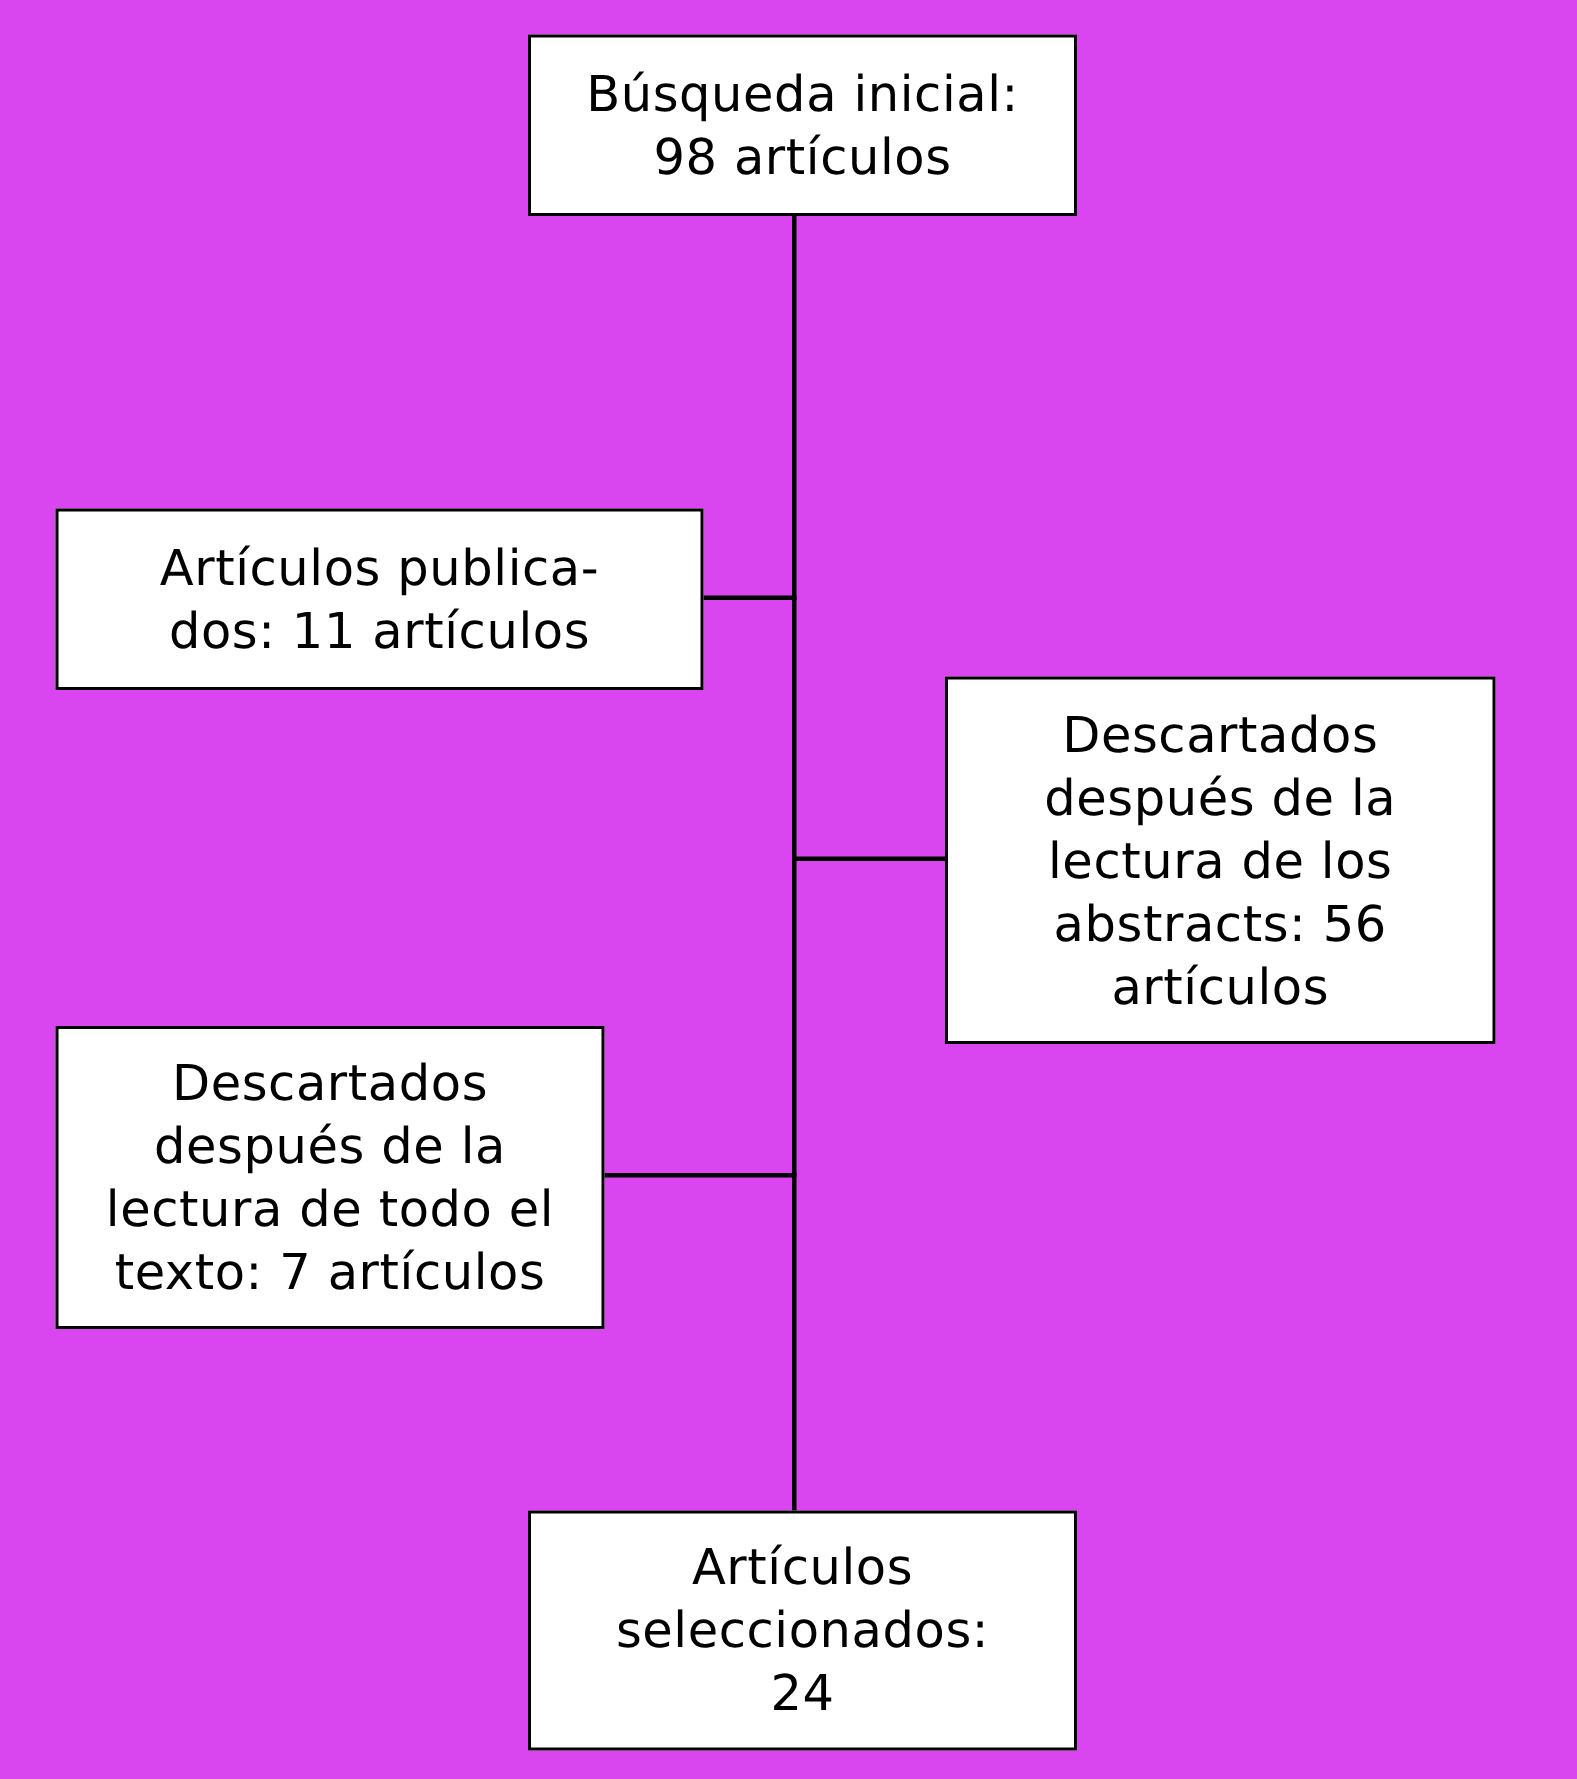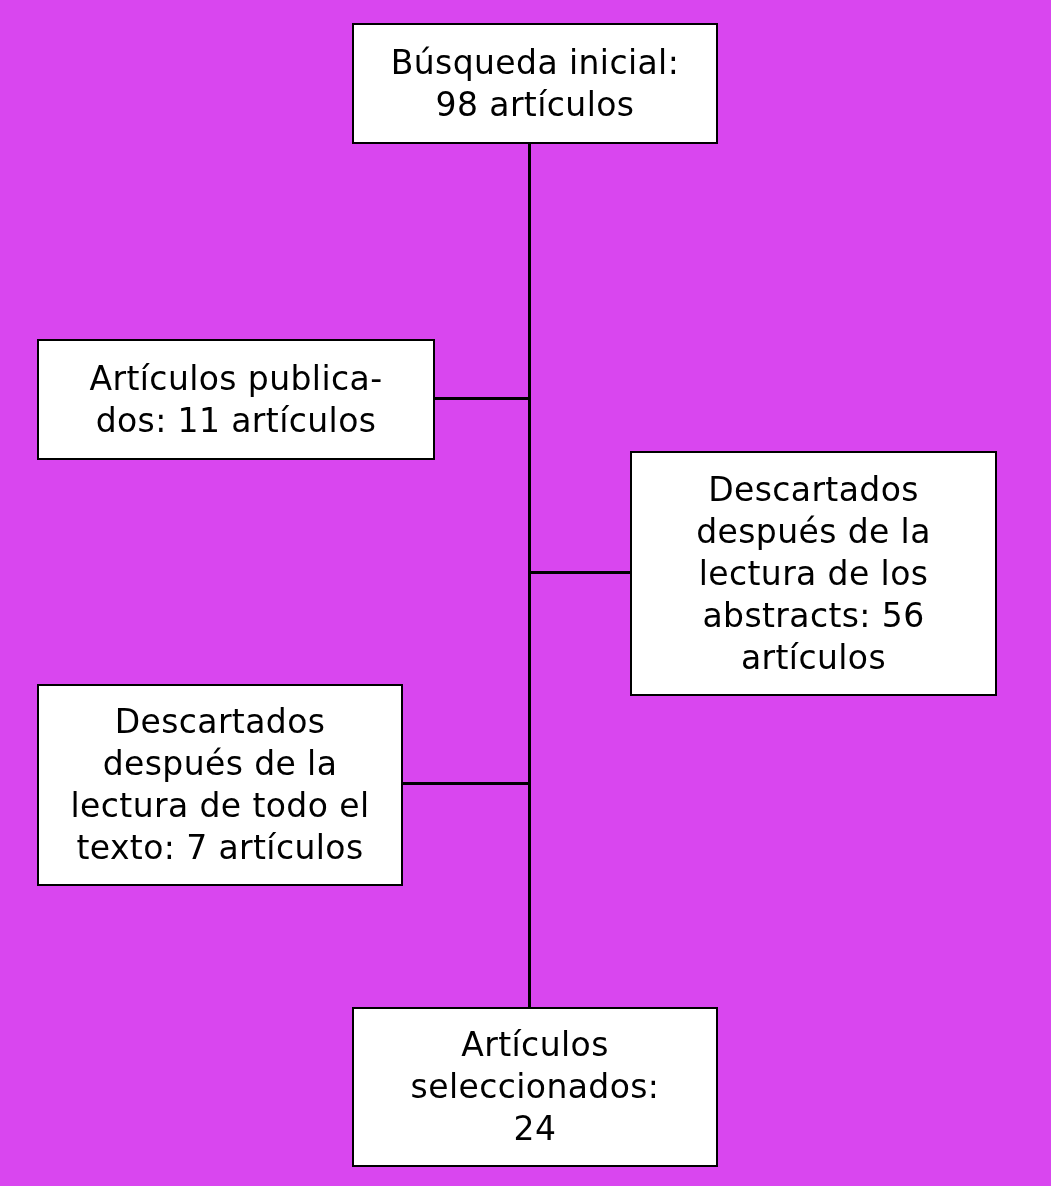--- a/index.html
+++ b/index.html
@@ -59,21 +59,21 @@
     font-size: 33px;
     line-height: 42px;
     color: #000000;
     letter-spacing: 0.4px;
     font-weight: 400;
     white-space: pre-line;
     padding: 0 10px;
   }
 
   #node-initial-search   { left: 352px; top: 23px;   width: 366px; height: 121px; }
-  #node-published        { left: 37px;  top: 339px;  width: 398px; height: 121px; }
+  #node-published        { left: 37px;  top: 339px;  width: 432px; height: 121px; }
   #node-discarded-abstracts { left: 630px; top: 451px; width: 367px; height: 245px; }
   #node-discarded-fulltext  { left: 37px;  top: 684px; width: 366px; height: 202px; }
   #node-selected         { left: 352px; top: 1007px; width: 366px; height: 160px; }
 </style>
 </head>
 <body>
 
 <div id="flowchart">
 
   <div class="connector-layer">

